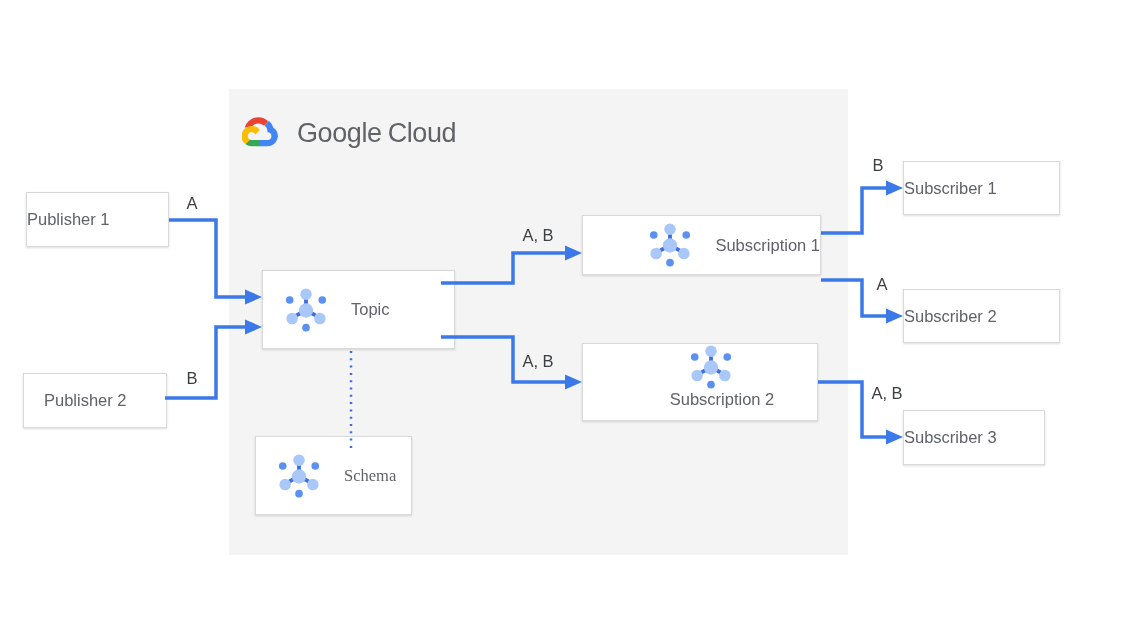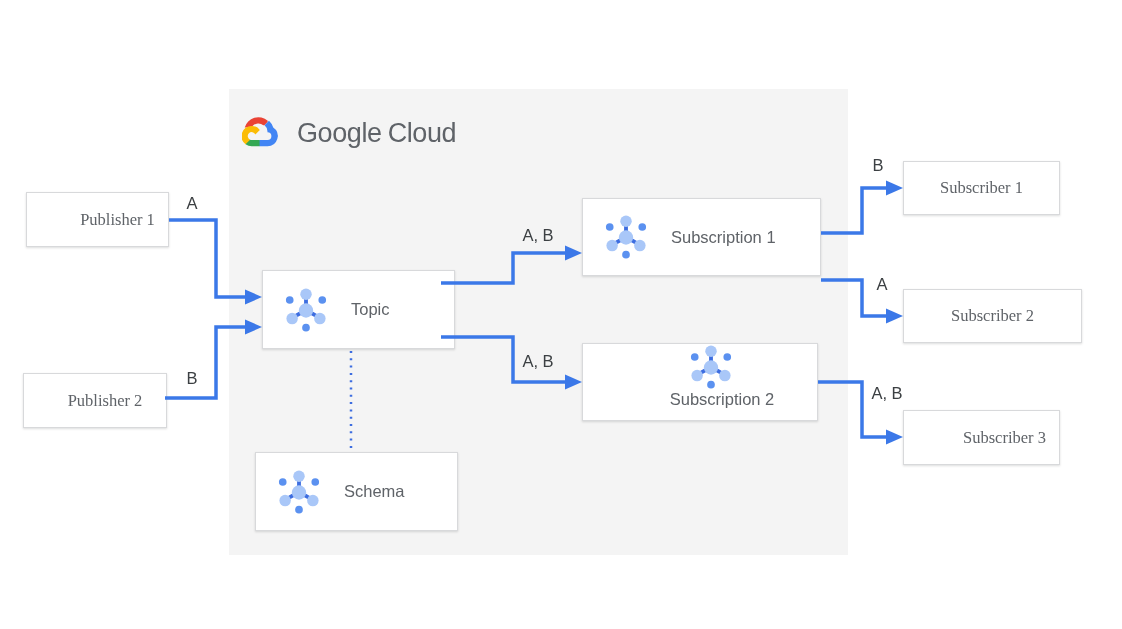--- a/index.html
+++ b/index.html
@@ -31,32 +31,32 @@
   .dotted{stroke:#3d6de0;stroke-width:2.5px;stroke-dasharray:2 5.3;fill:none;}
   
   .node{
     position:absolute;background:#ffffff;border:1px solid #d8d9db;
     box-shadow:0 1px 2px rgba(60,64,67,0.18);
     display:flex;align-items:center;z-index:2;
   }
   .node .nlabel{
     font-size:16.5px;color:#5f6368;white-space:nowrap;
   }
-  .plain-node{justify-content:center;font-family:Liberation Serif, serif;}
+  .plain-node{justify-content:flex-start;}
   .icon-node{padding-left:21px;}
   .icon-node .nlabel{margin-left:23px;}
-  #n-pub1{left:26px;top:192px;width:143px;height:55px;padding-left:40px;}
+  #n-pub1{left:26px;top:192px;width:143px;height:55px;}
   #n-pub2{left:23px;top:373px;width:144px;height:55px;padding-left:20px;}
   #n-topic{left:262px;top:270px;width:193px;height:79px;}
-  #n-schema{left:255px;top:452px;width:203px;height:79px;}
-  #n-sub1{left:582px;top:198px;width:239px;height:78px;}
+  #n-schema{left:255px;top:436px;width:157px;height:79px;font-family:Liberation Serif, serif;}
+  #n-sub1{left:582px;top:215px;width:239px;height:60px;justify-content:flex-end;}
   #n-sub2{left:582px;top:343px;width:236px;height:78px;flex-direction:column;}
   #n-subr1{left:903px;top:161px;width:157px;height:54px;}
-  #n-subr2{left:903px;top:289px;width:179px;height:54px;}
-  #n-subr3{left:903px;top:410px;width:157px;height:55px;padding-left:46px;}
+  #n-subr2{left:903px;top:289px;width:157px;height:54px;}
+  #n-subr3{left:903px;top:410px;width:142px;height:55px;}
   
   .elabel{
     position:absolute;transform:translate(-50%,-50%);
     font-size:16.5px;color:#3c4043;white-space:nowrap;z-index:4;
   }
 </style>
 </head>
 <body>
 
 <div class="canvas">

